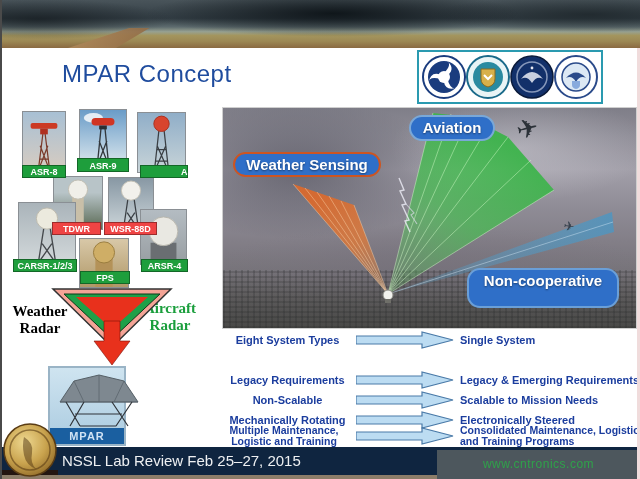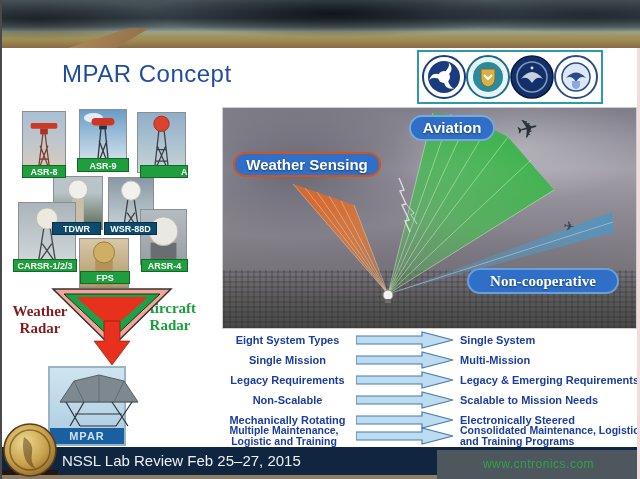--- a/index.html
+++ b/index.html
@@ -30,34 +30,34 @@
   .ph-asr9{left:79px;top:109px;width:48px;height:58px;background:linear-gradient(#6a9cc8,#dce8ee);}
   .ph-asr11{left:137px;top:112px;width:49px;height:61px;background:linear-gradient(#90aec8,#c8d4d8);}
   .ph-tdwr{left:53px;top:176px;width:50px;height:54px;background:linear-gradient(#b8c4c8 30%,#5a6a54);}
   .ph-wsr{left:108px;top:177px;width:46px;height:54px;background:linear-gradient(#8898a4,#cdd6da);}
   .ph-carsr{left:18px;top:202px;width:58px;height:62px;background:linear-gradient(#aab4ba,#d2d8da);}
   .ph-arsr4{left:140px;top:209px;width:47px;height:56px;background:linear-gradient(#b4bcc2,#989ea2);}
   .ph-fps{left:79px;top:238px;width:50px;height:50px;background:linear-gradient(#d8c8a8,#b09868);}
   .rlabel{position:absolute;height:13px;line-height:13px;text-align:center;color:#fff;
     font-size:9px;font-weight:bold;border:1px solid rgba(0,0,0,.35);box-sizing:border-box;z-index:2;}
   .rl-green{background:#1e9e3c;}
-  .rl-red{background:#0c4a6e;}
+  .rl-red{background:#ef4444;}
   .rl-asr8{left:22px;top:165px;width:44px;}
   .rl-asr9{left:77px;top:158px;width:52px;height:14px;line-height:14px;}
   .rl-asr11{left:140px;top:165px;width:48px;padding-left:40px;}
   .rl-tdwr{left:52px;top:222px;width:49px;}
   .rl-wsr{left:104px;top:222px;width:53px;}
   .rl-carsr{left:13px;top:259px;width:64px;}
   .rl-arsr4{left:141px;top:259px;width:47px;}
   .rl-fps{left:80px;top:271px;width:50px;}
   
   .funnel{position:absolute;left:50px;top:283px;width:125px;height:88px;z-index:1;}
   .side-cap{position:absolute;width:56px;font-family:"Liberation Serif","DejaVu Serif",serif;
     font-weight:bold;font-size:15px;line-height:17px;text-align:center;}
-  .cap-weather{left:12px;top:303px;color:#7f1d1d;}
+  .cap-weather{left:12px;top:303px;color:#000000;}
   .cap-aircraft{left:142px;top:300px;color:#1a9e3c;}
   
   .mpar-fig{position:absolute;left:48px;top:366px;width:78px;height:80px;
     border:2px solid #9ab4c6;box-sizing:border-box;background:linear-gradient(#cfe4f0,#aacbe0);z-index:2;}
   .mpar-band{position:absolute;left:0;bottom:0;width:100%;height:16px;background:#1a5fa0;
     color:#cfe2f4;font-size:11px;font-weight:bold;text-align:center;line-height:16px;letter-spacing:1px;}
   
   .main-image{position:absolute;left:222px;top:107px;width:415px;height:222px;overflow:hidden;
     background:
       radial-gradient(ellipse 55% 45% at 18% 28%, rgba(58,58,70,.55), rgba(58,58,70,0) 70%),
@@ -69,21 +69,21 @@
     background:
       repeating-linear-gradient(90deg, rgba(38,40,42,.22) 0 2px, rgba(0,0,0,0) 2px 6px),
       repeating-linear-gradient(0deg, rgba(30,32,30,.18) 0 2px, rgba(0,0,0,0) 2px 5px),
       linear-gradient(to bottom, rgba(70,72,66,0), rgba(52,54,48,.5));}
   .beams{position:absolute;left:0;top:0;width:415px;height:222px;}
   .pill{position:absolute;color:#fff;font-weight:bold;font-size:15px;text-align:center;
     background:#2f6fc8;border-radius:13px;box-sizing:border-box;
     text-shadow:0 1px 2px rgba(0,0,0,.45);}
   .pill-weather{left:10px;top:44px;width:148px;height:25px;line-height:21px;border:2px solid #cc5522;}
   .pill-aviation{left:186px;top:7px;width:86px;height:26px;line-height:22px;border:2px solid #7aa8d8;}
-  .pill-noncoop{left:244px;top:160px;width:152px;height:26px;line-height:22px;border:2px solid #6a9fd8;font-family:Liberation Serif, serif;}
+  .pill-noncoop{left:244px;top:160px;width:152px;height:40px;line-height:22px;border:2px solid #6a9fd8;}
   
   .trow{position:absolute;left:222px;width:418px;height:20px;color:#1b3d9e;font-weight:bold;font-size:11px;}
   .tleft{position:absolute;left:0;top:0;width:131px;text-align:center;line-height:20px;}
   .tright{position:absolute;left:238px;top:0;width:180px;text-align:left;line-height:20px;}
   .tarrow{position:absolute;left:134px;top:1px;width:100px;height:18px;}
   .trow6{height:26px;}
   .trow6 .tleft{left:-8px;width:140px;font-size:10.5px;line-height:11px;top:2px;}
   .trow6 .tright{font-size:10.5px;line-height:11px;top:2px;}
   .trow6 .tarrow{top:4px;}
   
@@ -270,27 +270,20 @@
     <div class="pill pill-noncoop">Non-cooperative</div>
   </div>
 
   <div class="trow" style="top:330px;">
     <span class="tleft">Eight System Types</span>
     <svg class="tarrow" viewBox="0 0 100 18">
         <polygon points="0,5 66,5 66,1 97,9 66,17 66,13 0,13" fill="#bcdcf2" stroke="#4a7aa8" stroke-width="1.2"></polygon>
       </svg>
     <span class="tright">Single System</span>
   </div>
-  <div class="trow" style="top:350px;">
-    <span class="tleft">Single Mission</span>
-    <svg class="tarrow" viewBox="0 0 100 18">
-        <polygon points="0,5 66,5 66,1 97,9 66,17 66,13 0,13" fill="#bcdcf2" stroke="#4a7aa8" stroke-width="1.2"></polygon>
-      </svg>
-    <span class="tright">Multi-Mission</span>
-  </div>
   <div class="trow" style="top:370px;">
     <span class="tleft">Legacy Requirements</span>
     <svg class="tarrow" viewBox="0 0 100 18">
         <polygon points="0,5 66,5 66,1 97,9 66,17 66,13 0,13" fill="#bcdcf2" stroke="#4a7aa8" stroke-width="1.2"></polygon>
       </svg>
     <span class="tright">Legacy &amp; Emerging Requirements</span>
   </div>
   <div class="trow" style="top:390px;">
     <span class="tleft">Non-Scalable</span>
     <svg class="tarrow" viewBox="0 0 100 18">

